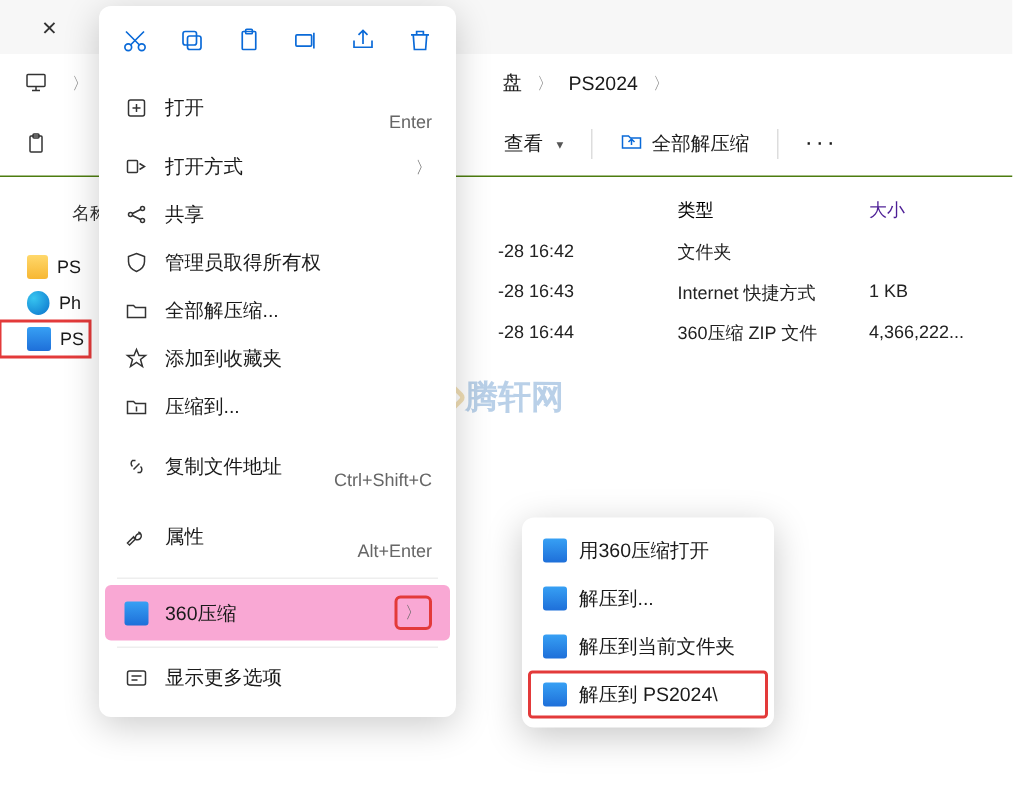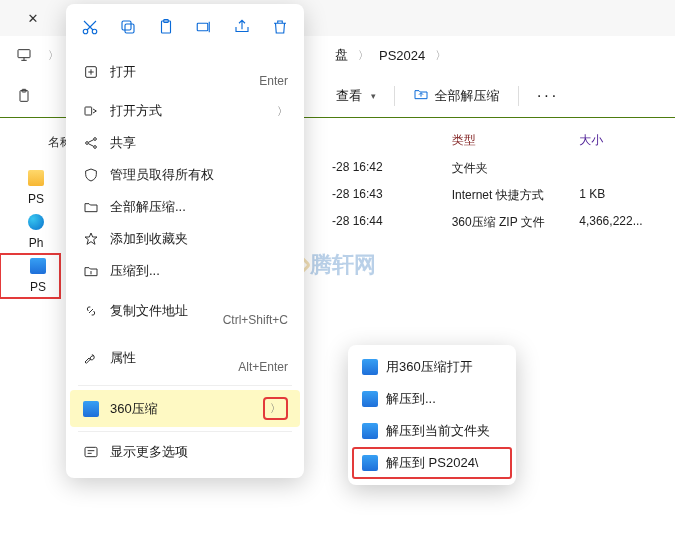--- a/index.html
+++ b/index.html
@@ -19,42 +19,42 @@
   .toolbar { height: 44px; display: flex; align-items: center; padding: 0 10px; gap: 10px; border-bottom: 1px solid #4d7c0f; }
   .toolrow-icon { width: 28px; height: 28px; display:flex; align-items:center; justify-content:center; }
   .tool-btn { display: flex; align-items: center; gap: 6px; padding: 3px 8px; }
   .tool-dd::after { content: "▾"; font-size: 9px; color: #555; margin-left: 3px; }
   .dotsbtn { font-size: 16px; letter-spacing: 2px; padding: 2px 8px; }
   .divider { width: 1px; height: 20px; background: #ddd; }
 
   
   .sidebar { position: absolute; left: 0; top: 130px; width: 60px; padding-top: 6px; }
   .name-hdr { font-size: 12px; color: #333; padding: 4px 14px 6px 48px; position:absolute; left:0; top:130px;}
-  .side-item { display: flex; align-items: center; gap: 6px; padding: 4px 6px 4px 18px; font-size: 12px; flex-direction: column; }
+  .side-item { display: flex; align-items: center; gap: 6px; padding: 4px 6px 4px 18px; font-size: 12px; }
   .side-item .thumb { width: 16px; height: 16px; border-radius: 2px; }
   .side-item.folder .thumb { background: linear-gradient(#ffd86b,#f7b733); }
   .side-item.edge .thumb { background: radial-gradient(circle at 30% 30%, #37c5f0, #0a72cc); border-radius: 50%; }
   .side-item.zip .thumb { background: linear-gradient(#37a0f4,#1e6fd9); }
   .side-item.selected { outline: 2px solid #e33a3a; outline-offset: -1px; padding-right:2px; }
 
   
   .files { position: absolute; left: 78px; top: 128px; right: 6px; }
   .fhdr { display: flex; font-size: 12px; color: #222; padding: 4px 0 6px 0; }
   .col-date { width: 120px; }
-  .col-type { width: 128px; color:#7f1d1d; }
+  .col-type { width: 128px; color:#000000; }
   .col-size { width: 90px; color:#4c1d95; }
   .frow { display: flex; font-size: 12px; color: #222; padding: 5px 0; }
   .frow .col-type, .frow .col-size { color:#222; }
 
   
   .ctxmenu { position: absolute; left: 66px; top: 4px; width: 238px; background: #fff; border-radius: 8px; box-shadow: 0 6px 24px rgba(0,0,0,.20); padding: 6px 4px 10px 4px; z-index: 10; }
   .ctx-iconrow { display: flex; gap: 18px; padding: 6px 10px 10px 10px; }
   .ctx-iconrow span { width: 22px; height: 22px; display:flex; align-items:center; justify-content:center; color:#2a2a2a; }
   .ctx-item { display: flex; align-items: center; padding: 7px 12px 7px 10px; border-radius: 4px; cursor: default; }
-  .ctx-item.hover { background: #fef9c3; }
+  .ctx-item.hover { background: #f9a8d4; }
   .ctx-ico { width: 22px; height: 18px; display:flex; align-items:center; justify-content:center; margin-right: 8px; color:#444; }
   .ctx-label { flex: 1; font-size: 13px; }
   .ctx-accel { font-size: 12px; color: #666; margin-top: 19px; }
   .ctx-arrow { font-size: 11px; color: #666; }
   .ctx-arrow.boxed { border: 2px solid #e33a3a; border-radius: 4px; padding: 2px 5px; }
   .ctx-sep { height: 1px; background: #eee; margin: 4px 8px; }
   .zip-ico { width:16px; height:16px; background: linear-gradient(#37a0f4,#1e6fd9); border-radius:2px; }
 
   
   .submenu { position: absolute; left: 348px; top: 345px; width: 168px; background: #fff; border-radius: 8px; box-shadow: 0 6px 24px rgba(0,0,0,.22); padding: 6px 4px; z-index: 11; }

